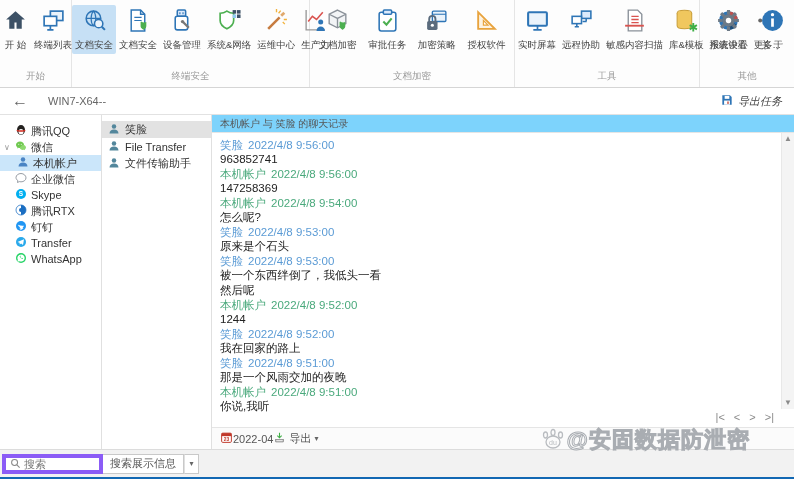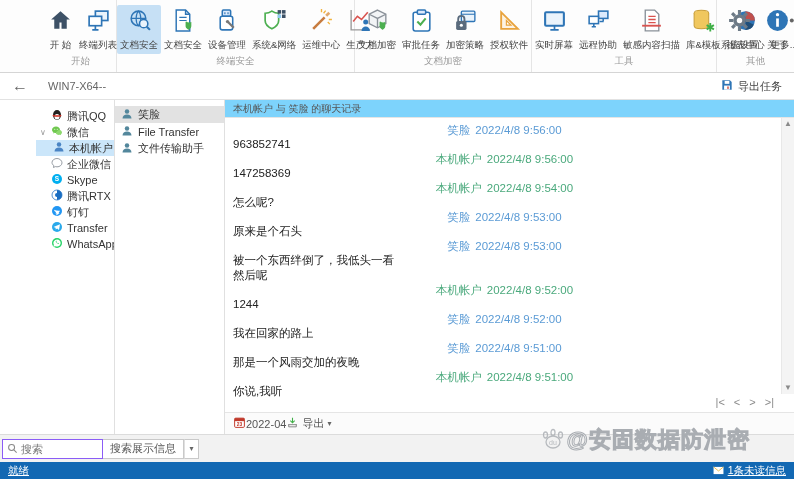--- a/index.html
+++ b/index.html
@@ -1,73 +1,73 @@
 <!DOCTYPE html>
 <html><head>
 <meta charset="utf-8">
 <style>
   * { margin:0; padding:0; box-sizing:border-box; }
   html,body { width:794px; height:479px; overflow:hidden;
     font-family:"Liberation Sans","DejaVu Sans",sans-serif; background:#fff; position:relative; }
 
   
-  .ribbon { height:73px; display:flex; background:#fdfdfd; border-bottom:1px solid #d5d5d5;padding-left:45px; }
+  .ribbon { height:88px; display:flex; background:#fdfdfd; border-bottom:1px solid #d5d5d5; }
   .rgroup { border-right:1px solid #e5e5e5; display:flex; flex-direction:column; }
   .g1{width:72px;} .g2{width:238px;} .g3{width:205px;} .g4{width:185px;} .g5{width:94px;border-right:none;}
   .ritems { flex:1; display:flex; justify-content:space-evenly; align-items:flex-start; padding-top:5px; }
   .ritem { display:flex; flex-direction:column; align-items:center; gap:2px; padding:3px 3px 2px; border-radius:2px; cursor:pointer; }
   .ritem.selected { background:#c6e0f5; }
   .ritem svg { width:25px; height:25px; }
   .rlabel { font-size:9.5px; color:#444; white-space:nowrap; }
   .rgrouplabel { text-align:center; font-size:9.5px; color:#9a9a9a; padding-bottom:4px; }
 
   
   .subheader { height:27px; display:flex; align-items:center; padding:0 12px; background:#fff; border-bottom:1px solid #e2e2e2; }
   .back { font-size:16px; color:#666; margin-right:20px; cursor:pointer; line-height:1; }
   .pcname { font-size:11px; color:#666; }
-  .export-task { margin-left:auto; display:flex; align-items:center; gap:4px; font-size:11px; color:#444; cursor:pointer; }
+  .export-task { margin-left:auto; display:flex; align-items:center; gap:4px; font-size:11px; color:#444; cursor:pointer;font-style:italic; }
   .export-task svg { width:14px; height:14px; }
 
   
   .main { display:flex; height:334px; }
-  .sidebar { width:115px; border-right:1px solid #e0e0e0; padding-top:8px; background:#fff;padding-left:36px; }
+  .sidebar { width:102px; border-right:1px solid #e0e0e0; padding-top:8px; background:#fff; }
   .side-item { height:16px; display:flex; align-items:center; gap:4px; padding:0 3px; font-size:11px; color:#333; white-space:nowrap; cursor:pointer; overflow:hidden; }
   .side-item svg { width:12px; height:12px; flex:none; }
   .side-item .chev { width:8px; font-size:8px; color:#999; flex:none; text-align:center; }
   .side-item .nochev { width:8px; flex:none; }
   .side-item.child { padding-left:17px; }
   .side-item.selected { background:#cbe6fa; }
 
   .contacts { width:110px; border-right:1px solid #e0e0e0; padding-top:6px; background:#fff; }
   .contact { height:17px; display:flex; align-items:center; gap:5px; padding:0 6px; font-size:11px; color:#333; white-space:nowrap; cursor:pointer; }
   .contact svg { width:12px; height:12px; flex:none; }
   .contact.selected { background:#e2e2e2; }
 
   .chat { flex:1; display:flex; flex-direction:column; position:relative; background:#fff; }
   .chat-header { height:18px; background:#7dd3fc; border-bottom:1px solid #e5e5e5; font-size:10px; color:#555; display:flex; align-items:center; padding:0 8px; }
   .chat-body { flex:1; overflow:hidden; padding:5px 18px 0 8px; position:relative; }
   .msg { margin-bottom:1px; }
-  .msg-head { font-size:11.5px; line-height:14px;text-align:center; }
+  .msg-head { font-size:11.5px; line-height:14px; }
   .msg-head.remote { color:#5b9bd5; }
   .msg-head.local  { color:#4aa97c; }
   .msg-head .sname { margin-right:5px; }
   .msg-text { font-size:11.5px; color:#222; line-height:14px; }
 
   .scrollbar { position:absolute; right:0; top:18px; bottom:40px; width:13px; background:#f4f4f4; border-left:1px solid #e8e8e8; display:flex; flex-direction:column; justify-content:space-between; align-items:center; cursor:pointer; }
   .scrollbar .arr { font-size:8px; color:#8a8a8a; line-height:12px; }
   .pagination { position:absolute; right:20px; bottom:26px; color:#8a8a8a; font-size:11px; display:flex; gap:9px; }
   .pagination span { cursor:pointer; }
   .chat-footer { height:22px; border-top:1px solid #e5e5e5; background:#fbfbfb; display:flex; align-items:center; padding:0 8px; font-size:11px; color:#555; }
   .chat-footer svg { width:13px; height:13px; }
   .foot-export { display:flex; align-items:center; gap:3px; cursor:pointer; }
   .caret { font-size:8px; color:#666; }
 
   
   .search-row { height:28px; background:#f2f2f2; border-top:1px solid #dcdcdc; display:flex; align-items:center; padding:0 2px; }
-  .search-box { width:101px; height:20px; background:#fff; border:1px solid #8b5cf6; display:flex; align-items:center; padding:0 4px; gap:3px; }
+  .search-box { width:101px; height:20px; background:#fff; border:4px solid #8b5cf6; display:flex; align-items:center; padding:0 4px; gap:3px; }
   .search-box svg { width:11px; height:11px; flex:none; }
   .search-box input { border:none; outline:none; width:74px; font-size:11px; color:#333; font-family:inherit; background:transparent; }
   .filter-btn { height:20px; border:1px solid #c9c9c9; border-left:none; background:#fff; font-size:11px; color:#555; display:flex; align-items:center; padding:0 7px; cursor:pointer; }
   .filter-caret { height:20px; width:15px; border:1px solid #c9c9c9; border-left:1px solid #e0e0e0; background:#fff; display:flex; align-items:center; justify-content:center; font-size:8px; color:#666; cursor:pointer; }
 
   
   .status-bar { height:17px; background:#1268b3; color:#fff; font-size:10.5px; display:flex; align-items:center; padding:0 8px;text-decoration:underline; }
   .status-right { margin-left:auto; display:flex; align-items:center; gap:4px; }
   .status-right svg { width:11px; height:9px; }
 

